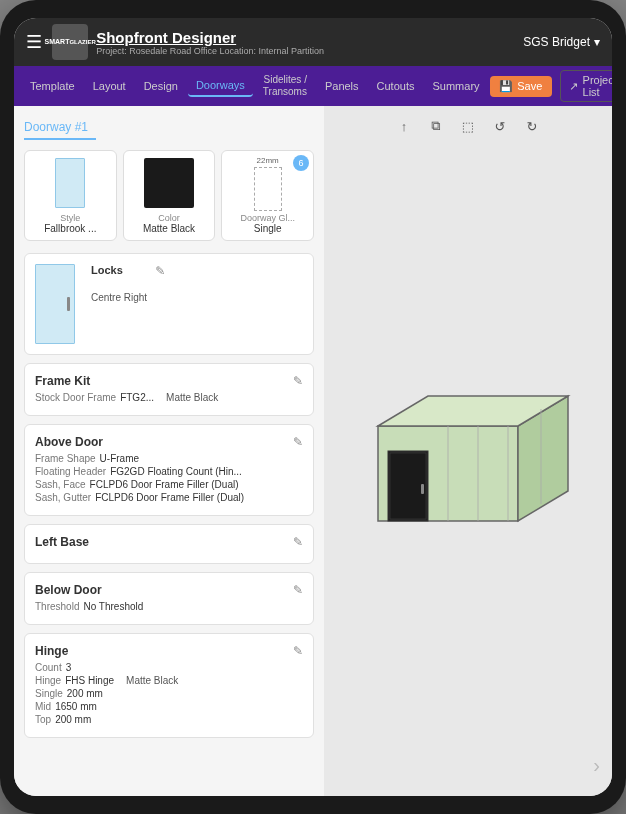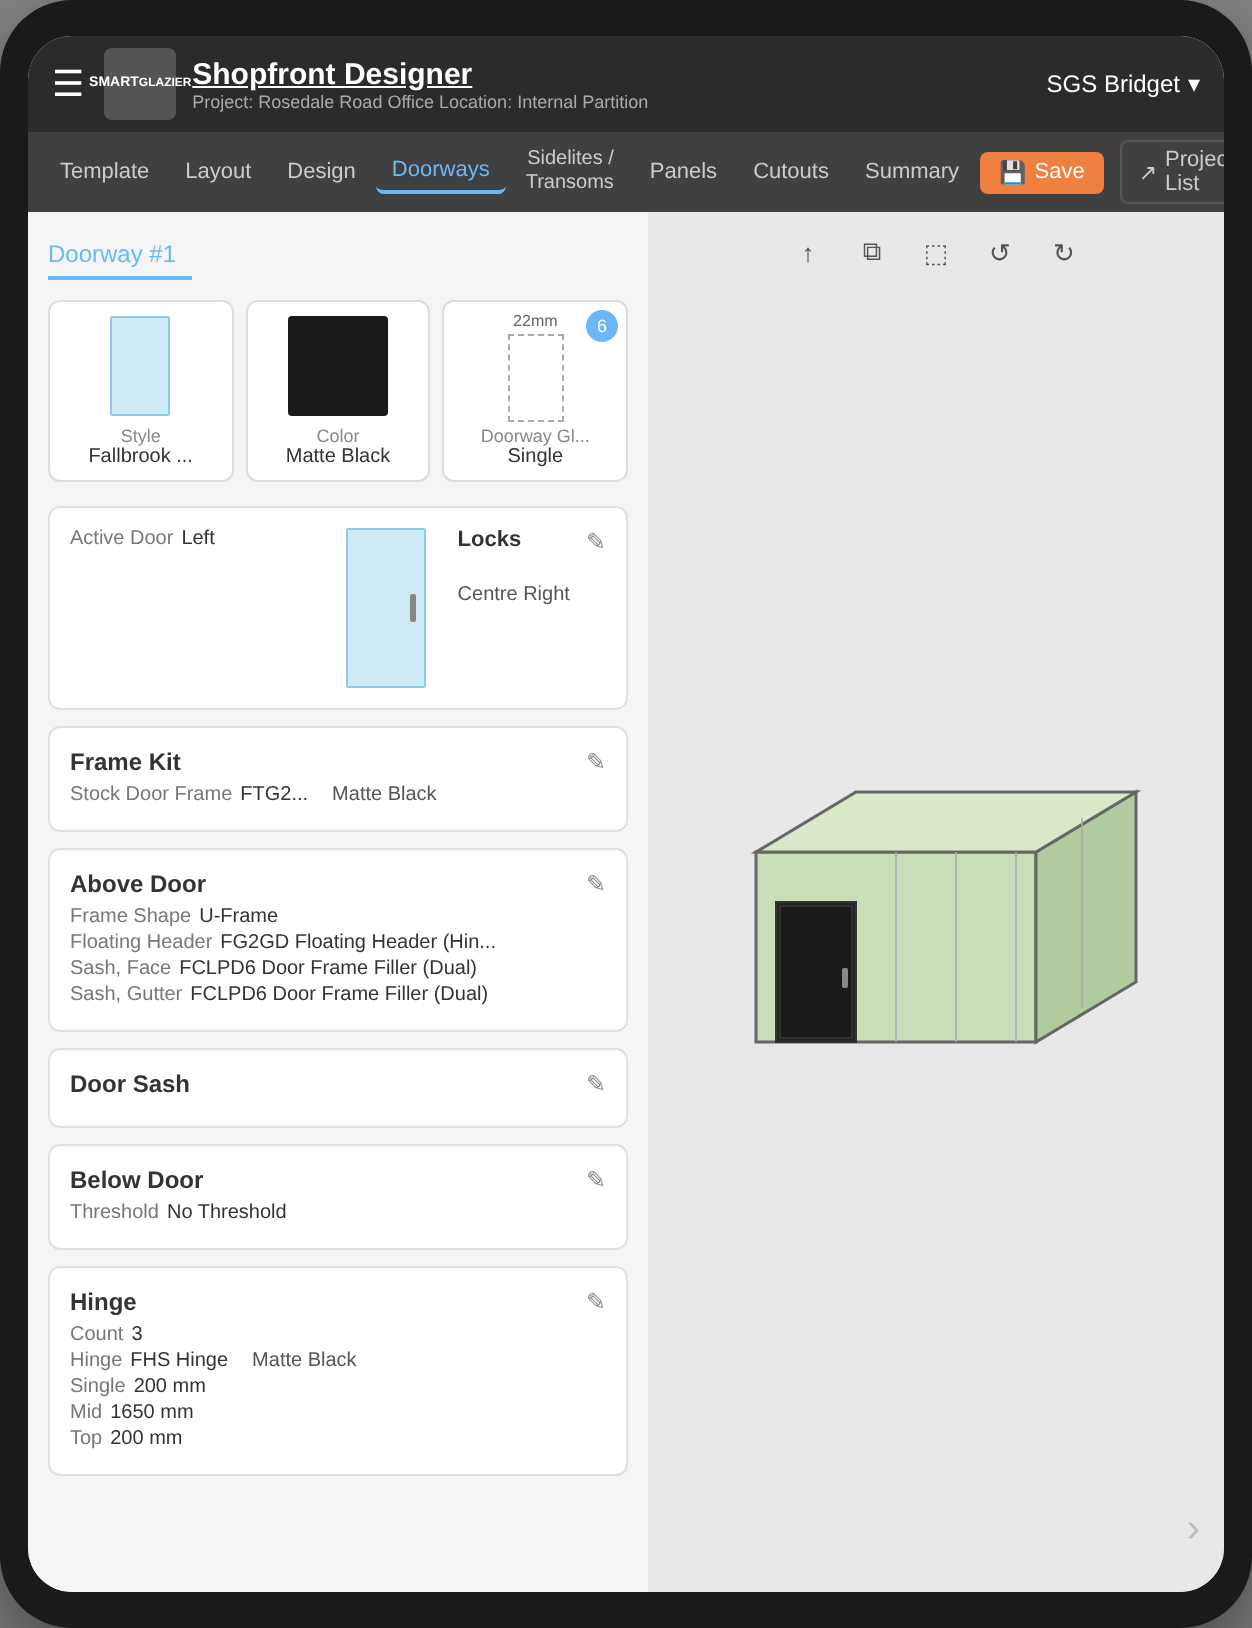--- a/index.html
+++ b/index.html
@@ -75,21 +75,21 @@
     .header-user {
       display: flex;
       align-items: center;
       gap: 4px;
       font-size: 12px;
       color: white;
       cursor: pointer;
     }
     
     .nav-tabs {
-      background: #404040;
+      background: #4c1d95;
       display: flex;
       align-items: center;
       padding: 0 8px 0 8px;
       height: 40px;
       flex-shrink: 0;
       gap: 2px;
     }
     .nav-tab {
       color: #ccc;
       font-size: 11px;
@@ -421,26 +421,20 @@
               </div>
             </div>
             <div class="card-label">Doorway Gl...</div>
             <div class="card-value">Single</div>
           </div>
         </div>
 
         
         <div class="section-card">
           <div class="active-door-content">
-            <div style="flex:1;">
-              <div class="info-row">
-                <span class="info-key">Active Door</span>
-                <span class="info-val">Left</span>
-              </div>
-            </div>
             <div class="door-preview">
               <div class="door-preview-handle"></div>
             </div>
             <div style="margin-left:8px;">
               <div class="locks-title">Locks</div>
               <div class="locks-value">Centre Right</div>
             </div>
             <span class="edit-icon">✎</span>
           </div>
         </div>
@@ -463,36 +457,36 @@
           <div class="info-section-header">
             <div class="info-section-title">Above Door</div>
             <span class="edit-icon">✎</span>
           </div>
           <div class="info-row">
             <span class="info-key">Frame Shape</span>
             <span class="info-val">U-Frame</span>
           </div>
           <div class="info-row">
             <span class="info-key">Floating Header</span>
-            <span class="info-val">FG2GD Floating Header (Hin...</span>
+            <span class="info-val">FG2GD Floating Count (Hin...</span>
           </div>
           <div class="info-row">
             <span class="info-key">Sash, Face</span>
             <span class="info-val">FCLPD6 Door Frame Filler (Dual)</span>
           </div>
           <div class="info-row">
             <span class="info-key">Sash, Gutter</span>
             <span class="info-val">FCLPD6 Door Frame Filler (Dual)</span>
           </div>
         </div>
 
         
         <div class="info-section">
           <div class="info-section-header">
-            <div class="info-section-title">Door Sash</div>
+            <div class="info-section-title">Left Base</div>
             <span class="edit-icon">✎</span>
           </div>
         </div>
 
         
         <div class="info-section">
           <div class="info-section-header">
             <div class="info-section-title">Below Door</div>
             <span class="edit-icon">✎</span>
           </div>

